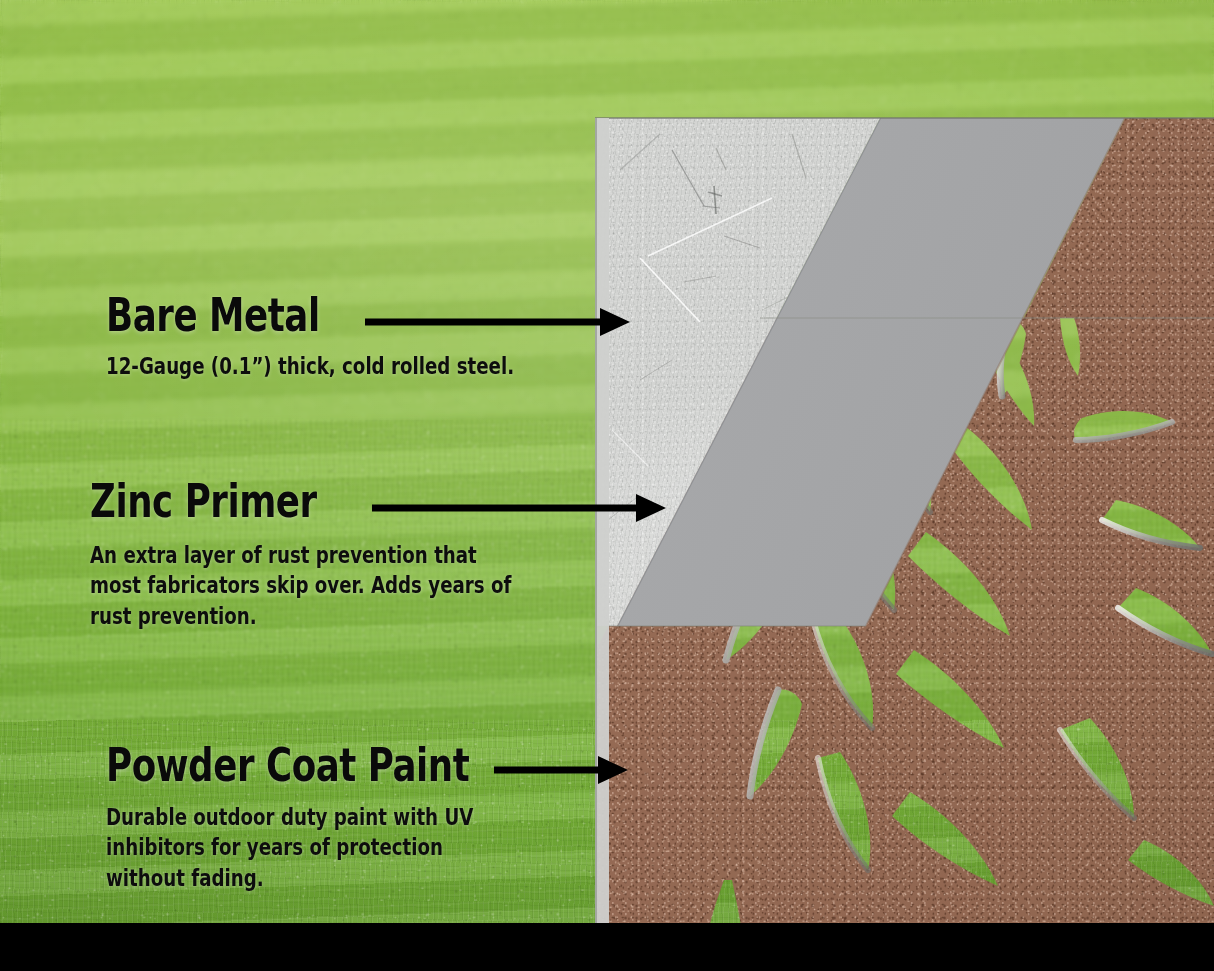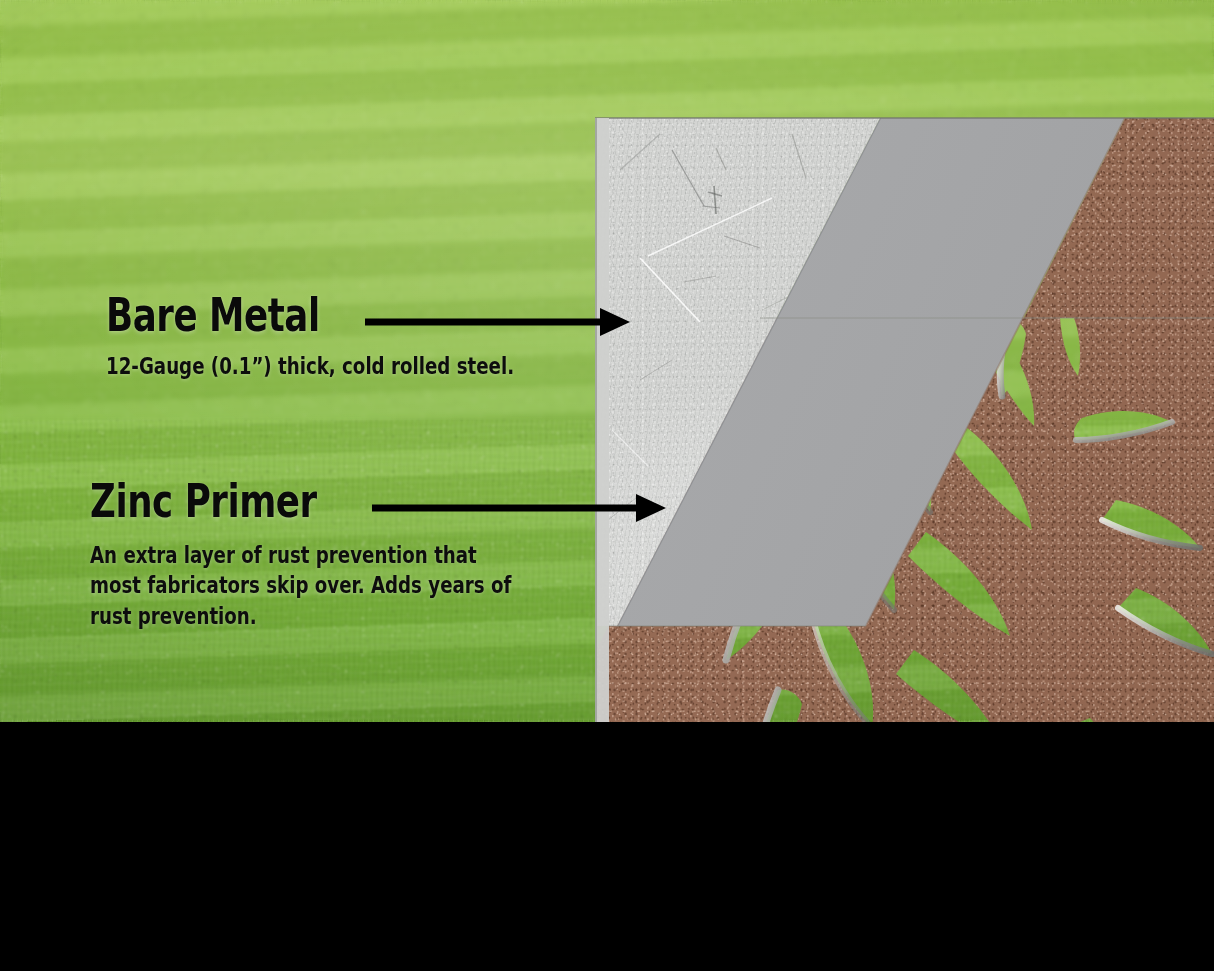--- a/index.html
+++ b/index.html
@@ -3,21 +3,21 @@
 <meta charset="utf-8">
 <style>
   * { margin:0; padding:0; box-sizing:border-box; }
   html,body{
     width:1214px; height:971px; overflow:hidden;
     font-family:"DejaVu Sans Condensed","Liberation Sans",sans-serif;
     background:#000;
   }
 
   #stage{
-    position:relative; width:1214px; height:722px; overflow:hidden;
+    position:relative; width:1214px; height:923px; overflow:hidden;
   }
 
   
   .grass-base{
     position:absolute; inset:0;
     background:
       linear-gradient(180deg,
         #9ec94e 0%, #9ac74b 10%, #a2cb55 22%,
         #94c247 35%, #8cbe42 48%, #86bb40 60%,
         #7fb63c 72%, #78b139 84%, #6fa834 100%);
@@ -399,14 +399,18 @@
   <div class="label-block nosel" style="left:106px; top:292px; width:470px;">
     <div class="lbl-title" style="font-size:46px;">Bare Metal</div>
     <div class="lbl-body" style="font-size:23px; line-height:1.26; margin-top:14px; width:520px;">12-Gauge (0.1”) thick, cold rolled steel.</div>
   </div>
 
   <div class="label-block nosel" style="left:90px; top:478px; width:470px;">
     <div class="lbl-title" style="font-size:46px;">Zinc Primer</div>
     <div class="lbl-body" style="font-size:23px; line-height:1.32; margin-top:16px; width:500px;">An extra layer of rust prevention that most fabricators skip over. Adds years of rust prevention.</div>
   </div>
 
+  <div class="label-block nosel" style="left:106px; top:742px; width:470px;">
+    <div class="lbl-title" style="font-size:46px;">Powder Coat Paint</div>
+    <div class="lbl-body" style="font-size:23px; line-height:1.32; margin-top:14px; width:450px;">Durable outdoor duty paint with UV inhibitors for years of protection without fading.</div>
+  </div>
 
 </div>
 
 </body></html>

